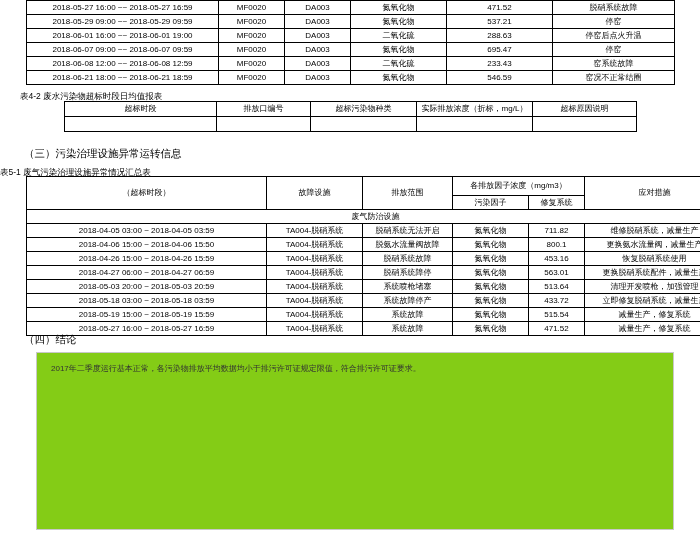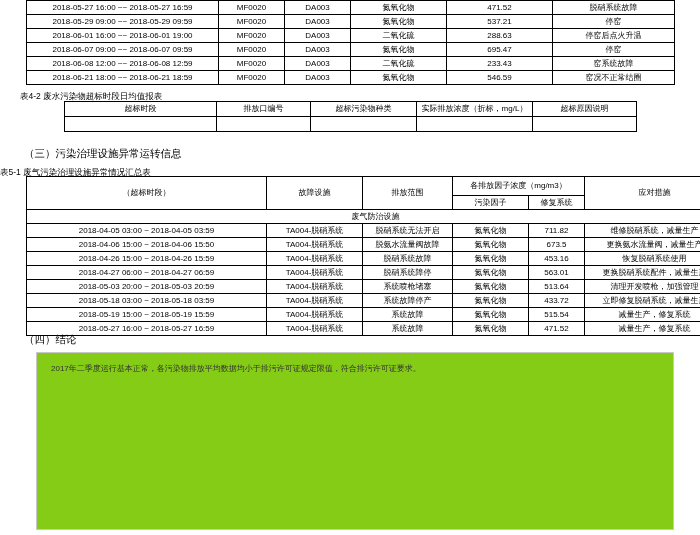--- a/index.html
+++ b/index.html
@@ -263,21 +263,21 @@
         <td>脱硝系统无法开启</td>
         <td>氮氧化物</td>
         <td>711.82</td>
         <td>维修脱硝系统，减量生产</td>
       </tr>
       <tr>
         <td>2018-04-06 15:00 ~ 2018-04-06 15:50</td>
         <td>TA004-脱硝系统</td>
         <td>脱氨水流量阀故障</td>
         <td>氮氧化物</td>
-        <td>673.5</td>
+        <td>800.1</td>
         <td>更换氨水流量阀，减量生产</td>
       </tr>
       <tr>
         <td>2018-04-26 15:00 ~ 2018-04-26 15:59</td>
         <td>TA004-脱硝系统</td>
         <td>脱硝系统故障</td>
         <td>氮氧化物</td>
         <td>453.16</td>
         <td>恢复脱硝系统使用</td>
       </tr>

